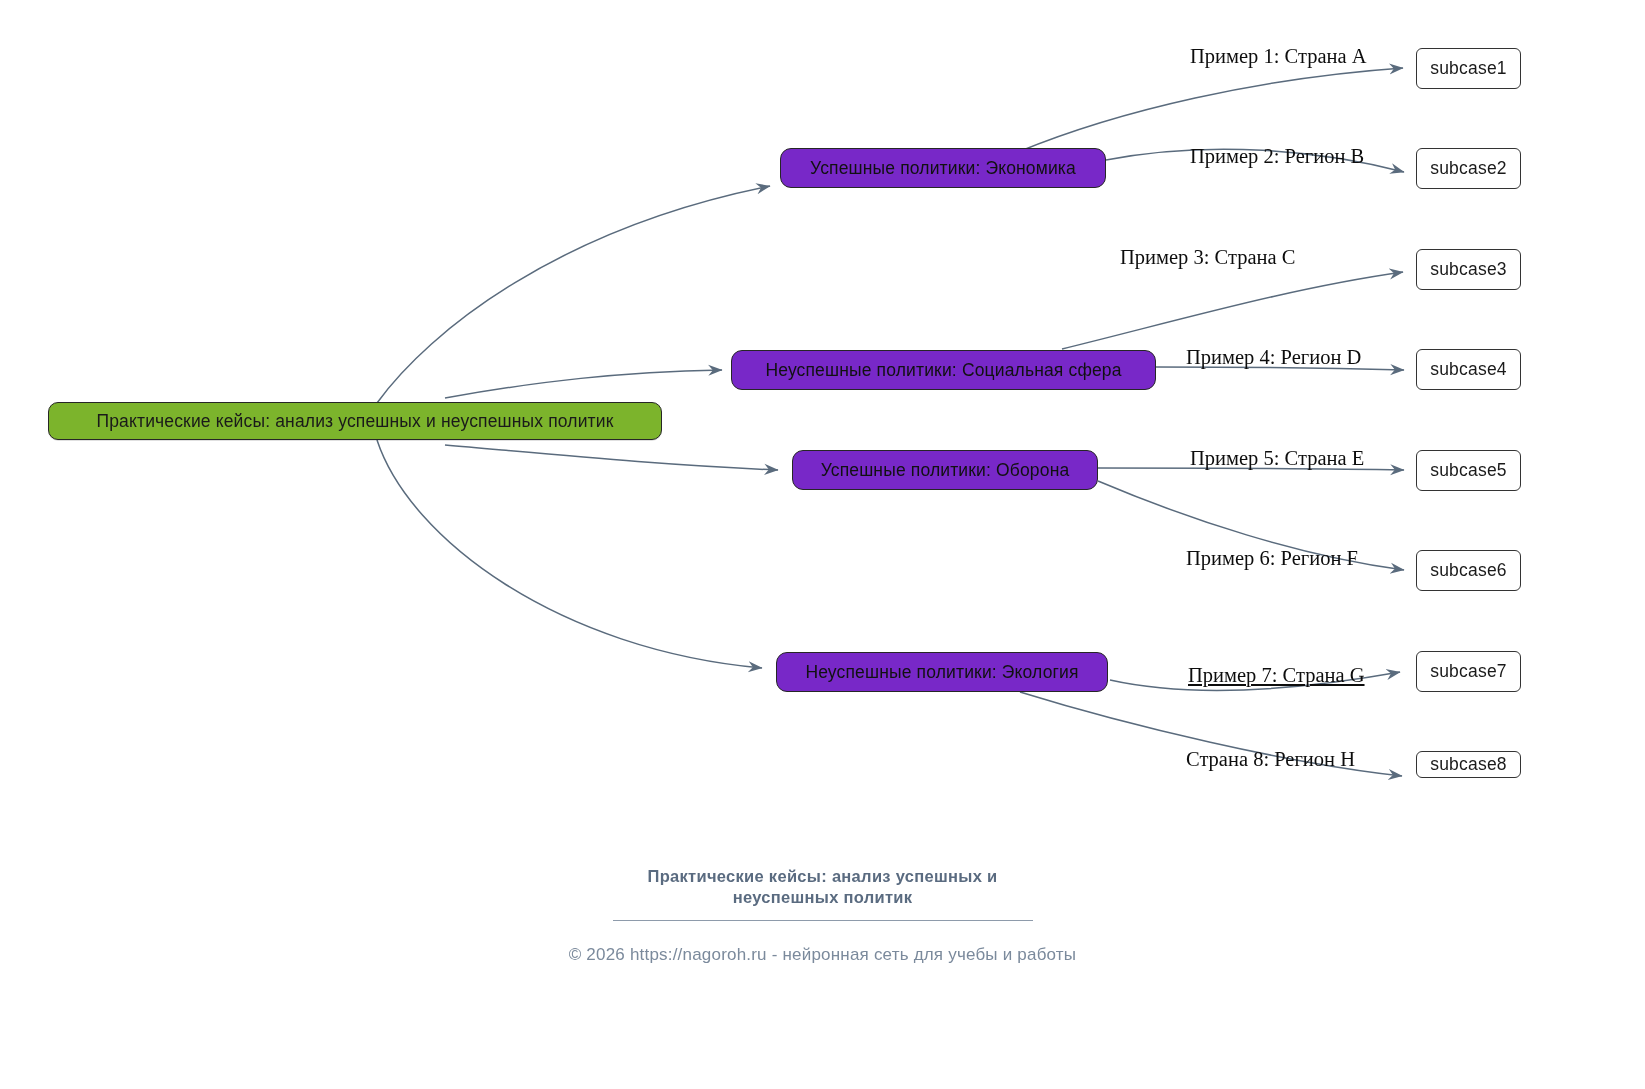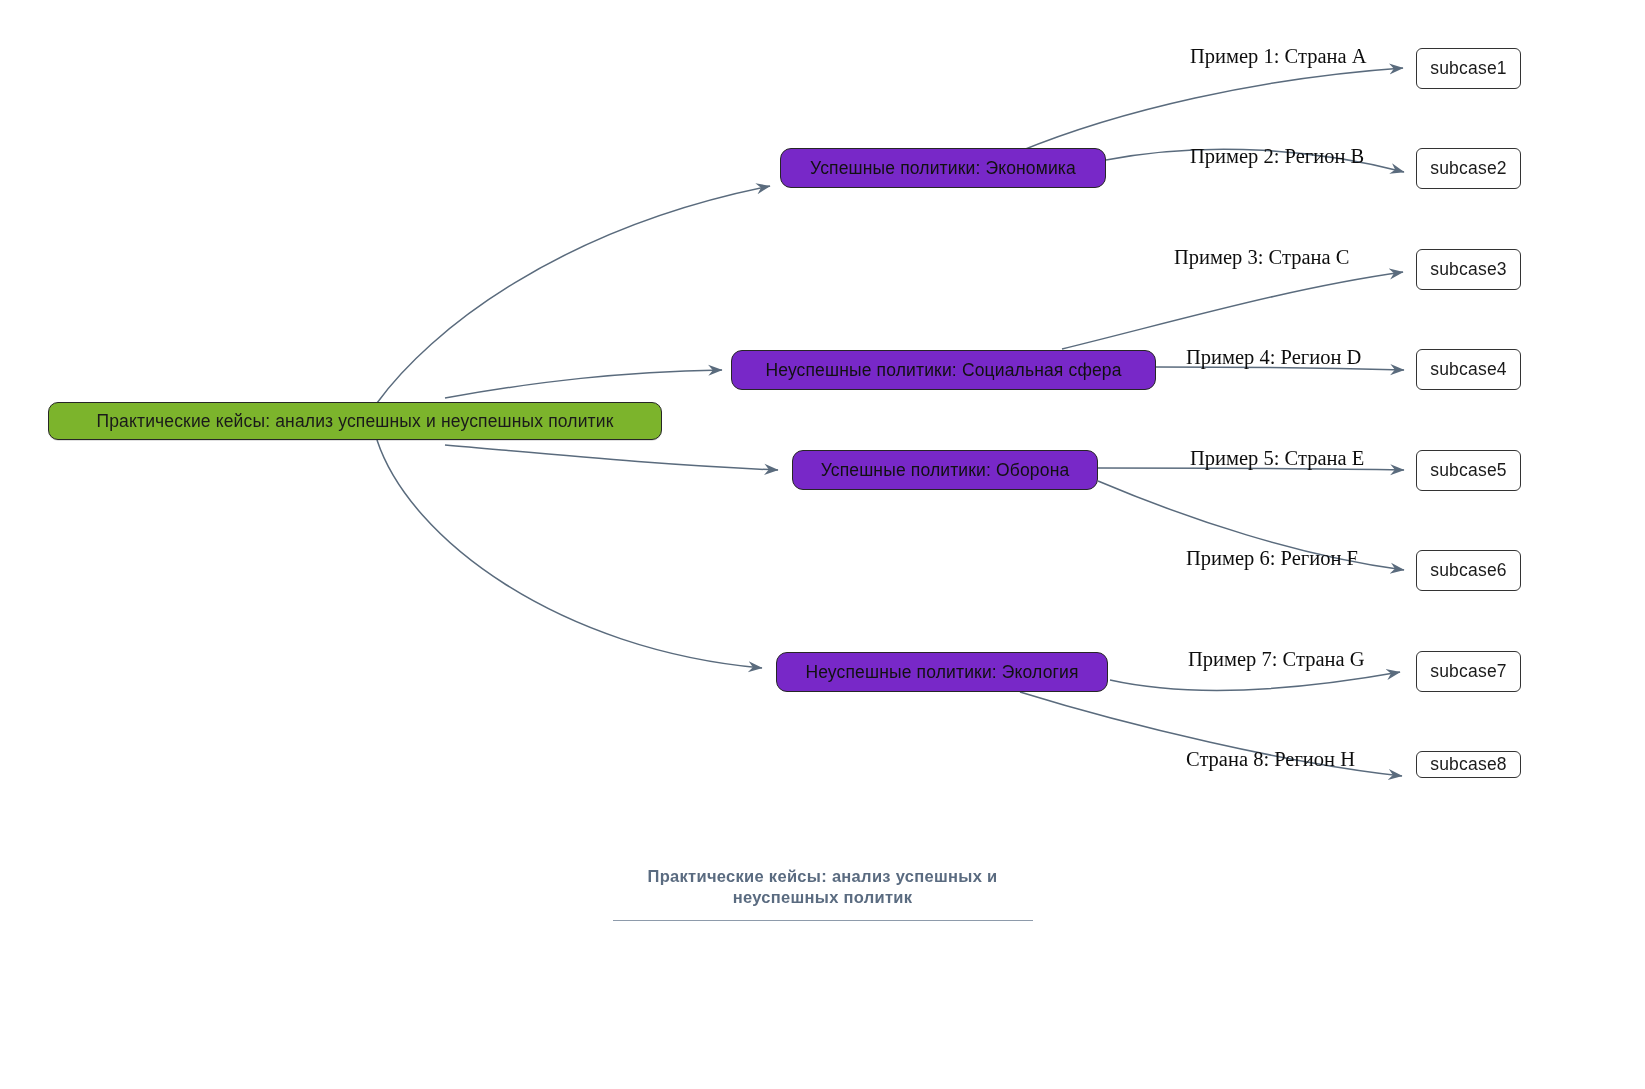--- a/index.html
+++ b/index.html
@@ -187,25 +187,26 @@
   </div>
   <div class="node node-leaf" style="left:1416px; top:651px; width:105px; height:41px;">
     <span>subcase7</span>
   </div>
   <div class="node node-leaf" style="left:1416px; top:751px; width:105px; height:27px;">
     <span>subcase8</span>
   </div>
 
   <div class="edge-label" style="left:1190px; top:45px;">Пример 1: Страна A</div>
   <div class="edge-label" style="left:1190px; top:145px;">Пример 2: Регион B</div>
-  <div class="edge-label" style="left:1174px; top:246px;">Пример 3: Страна C</div>
+  <div class="edge-label" style="left:1120px; top:246px;">Пример 3: Страна C</div>
   <div class="edge-label" style="left:1186px; top:346px;">Пример 4: Регион D</div>
   <div class="edge-label" style="left:1190px; top:447px;">Пример 5: Страна E</div>
   <div class="edge-label" style="left:1186px; top:547px;">Пример 6: Регион F</div>
-  <div class="edge-label" style="left:1188px; top:648px;">Пример 7: Страна G</div>
+  <div class="edge-label" style="left:1188px; top:664px;text-decoration:underline;">Пример 7: Страна G</div>
   <div class="edge-label" style="left:1186px; top:748px;">Страна 8: Регион H</div>
 
   <div id="footer">
     <div class="ftitle">Практические кейсы: анализ успешных и неуспешных политик</div>
     <div class="frule"></div>
+    <div class="fcopy">© 2026 https://nagoroh.ru - нейронная сеть для учебы и работы</div>
   </div>
 
 </div>
 
 </body></html>

